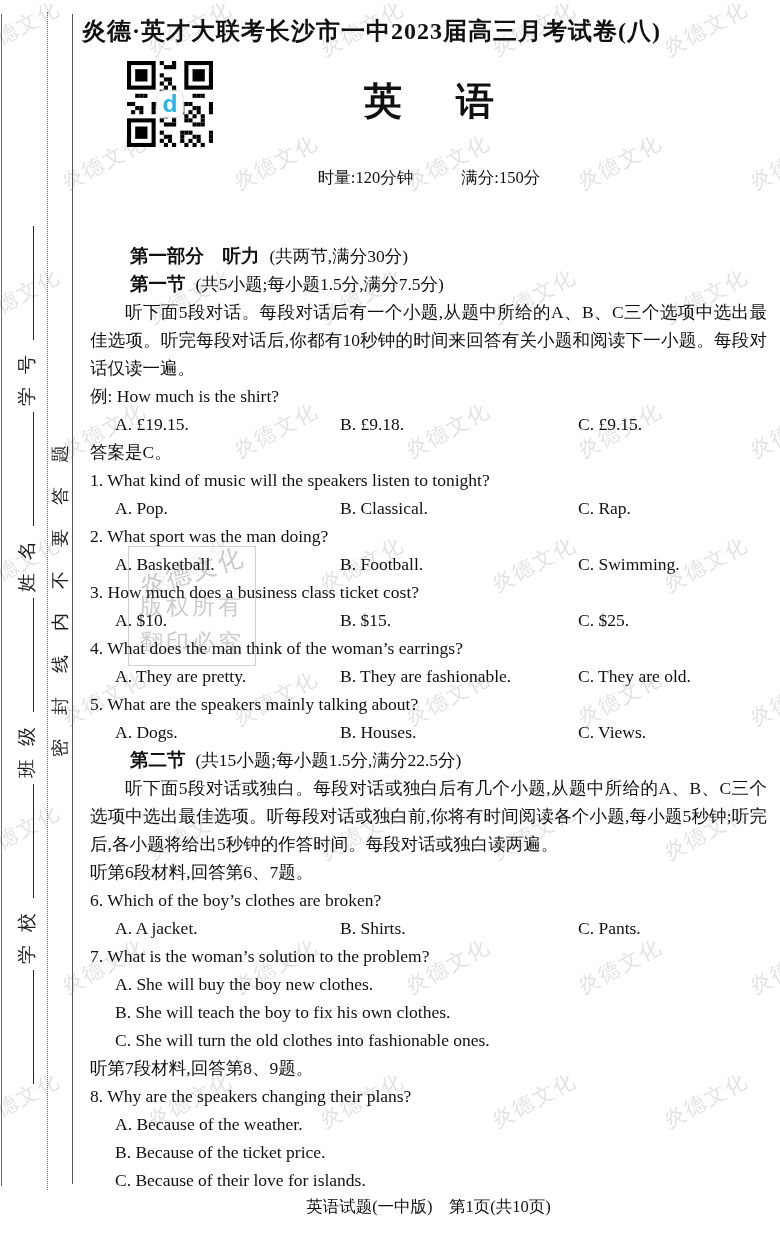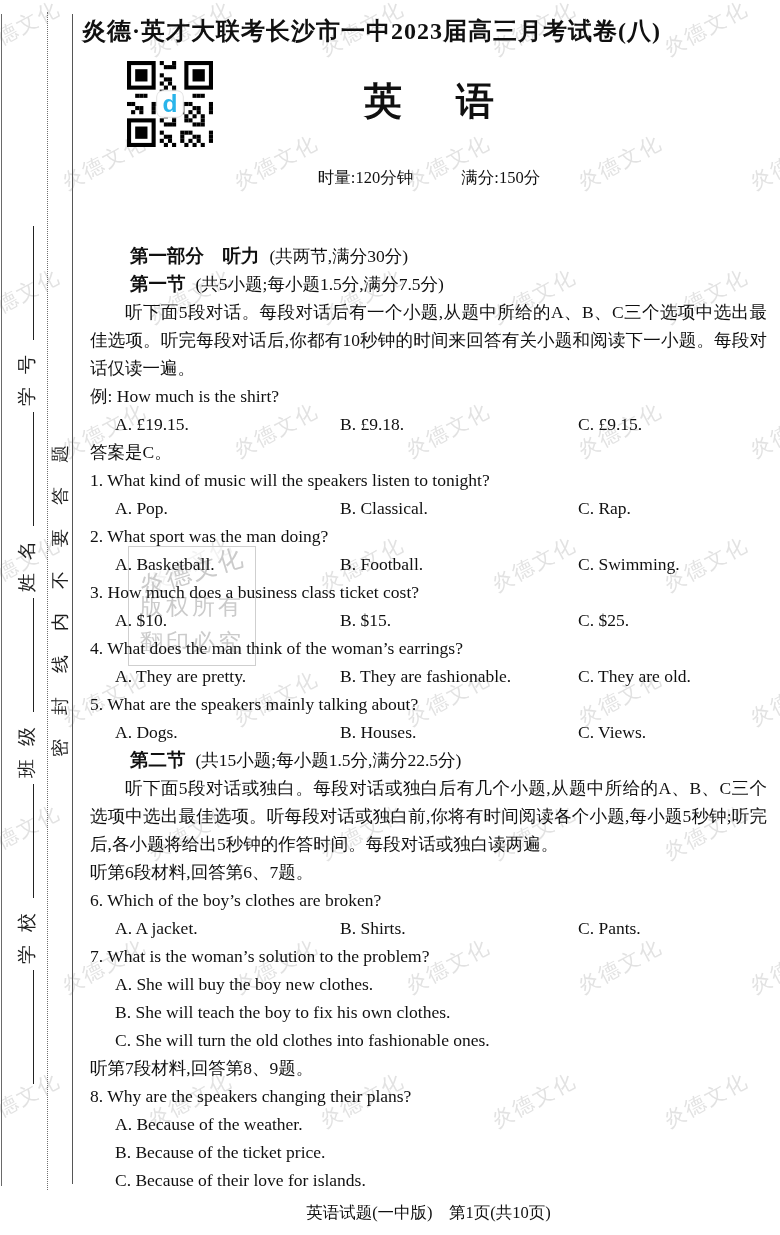--- a/index.html
+++ b/index.html
@@ -38,21 +38,21 @@
   .score-line{display:inline-block;width:106px;height:1em;border-bottom:1.6px solid #000;vertical-align:-4px;}
   
   .content{position:absolute;left:90px;top:242px;width:677px;z-index:2;font-size:17.5px;line-height:28px;}
   .h-part .plbl,.h-sec .slbl{font-weight:bold;font-size:18.5px;
       font-family:"Liberation Sans","DejaVu Sans",sans-serif;margin-left:40px;}
   .h-part .pmeta,.h-sec .smeta{margin-left:10px;}
   .para{text-indent:2em;text-align:justify;}
   .opts{display:flex;padding-left:25px;}
   .oa{width:225px;}.ob{width:238px;}.oc{flex:1;}
   .opt-line{padding-left:25px;}
-  .footer{position:absolute;left:90px;width:677px;top:1196px;text-align:center;z-index:2;font-size:16.5px;margin-top:6px;}
+  .footer{position:absolute;left:90px;width:677px;top:1196px;text-align:center;z-index:2;font-size:16.5px;}
 </style>
 </head>
 <body>
 
 <div class="page">
 
   <div class="wm-layer">
       <span class="wm" style="left: -28px; top: 14px;">炎德文化</span>
       <span class="wm" style="left: 144px; top: 14px;">炎德文化</span>
       <span class="wm" style="left: 316px; top: 14px;">炎德文化</span>

